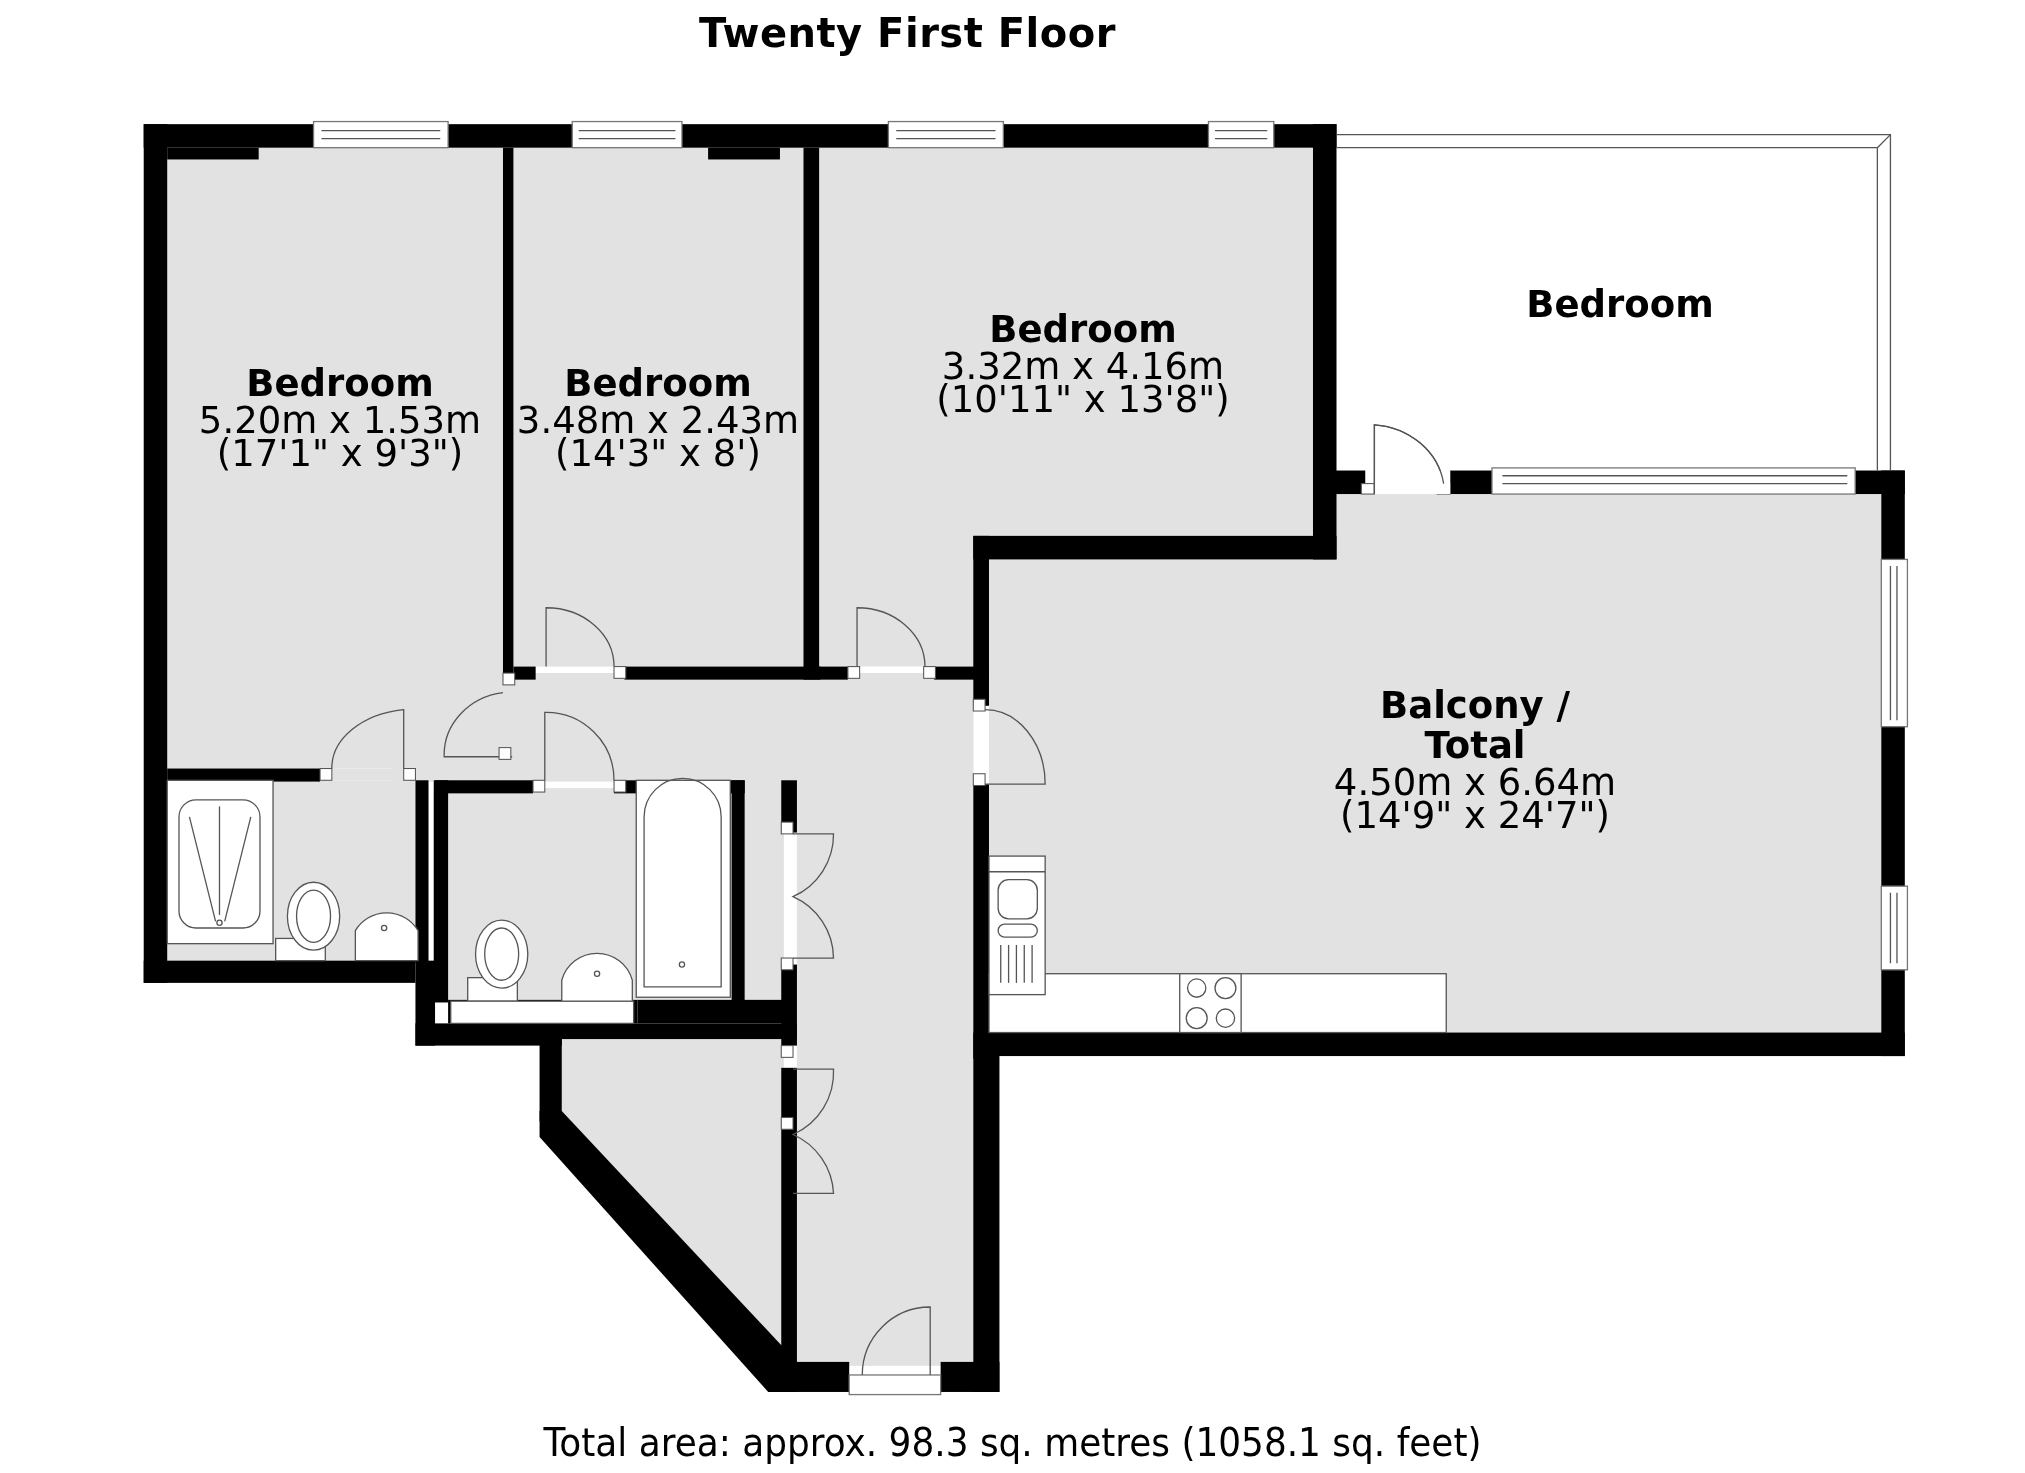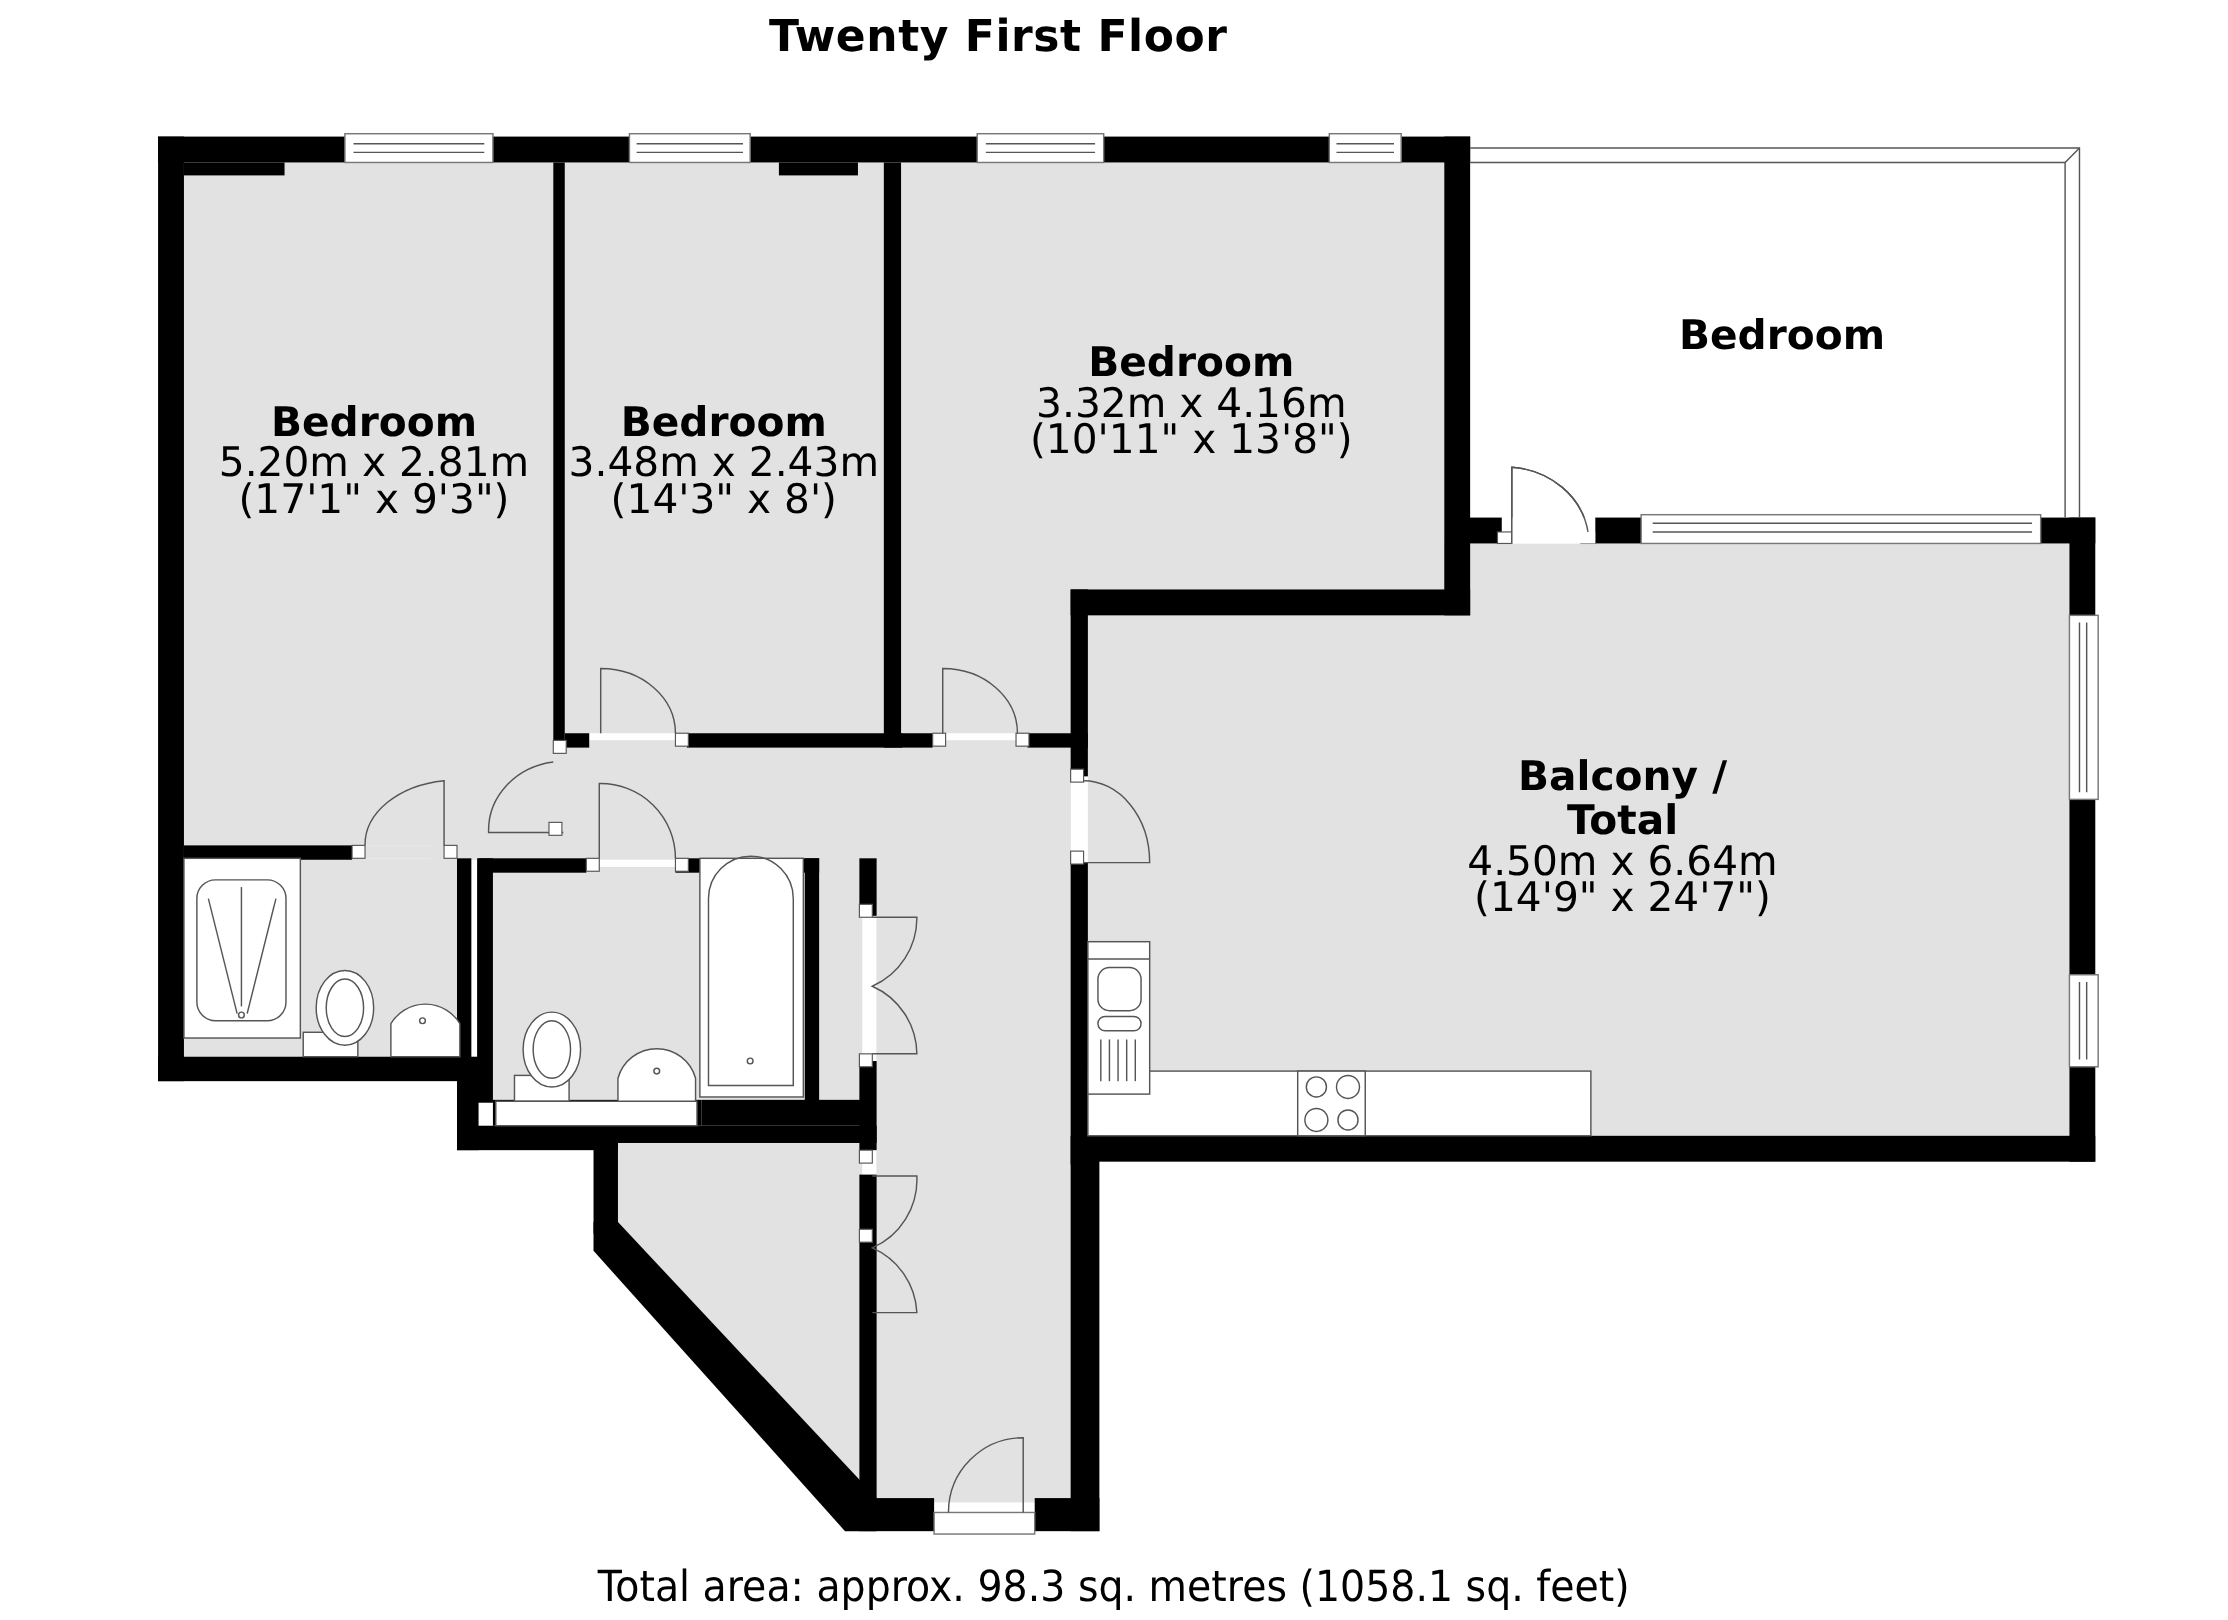--- a/index.html
+++ b/index.html
@@ -225,21 +225,21 @@
     <rect class="fixture" x="903" y="745" width="47" height="45"></rect>
     <circle class="thin" cx="916" cy="756" r="7"></circle>
     <circle class="thin" cx="938" cy="756" r="8"></circle>
     <circle class="thin" cx="916" cy="779" r="8"></circle>
     <circle class="thin" cx="938" cy="779" r="7"></circle>
   </g>
 </svg>
 
 <div class="room-label" style="left:190px; top:364px; width:300px;">
   <span class="room-name">Bedroom</span>
-  <span class="room-dim">5.20m x 2.81m</span>
+  <span class="room-dim">5.20m x 1.53m</span>
   <span class="room-dim">(17'1" x 9'3")</span>
 </div>
 
 <div class="room-label" style="left:508px; top:364px; width:300px;">
   <span class="room-name">Bedroom</span>
   <span class="room-dim">3.48m x 2.43m</span>
   <span class="room-dim">(14'3" x 8')</span>
 </div>
 
 <div class="room-label" style="left:933px; top:310px; width:300px;">

